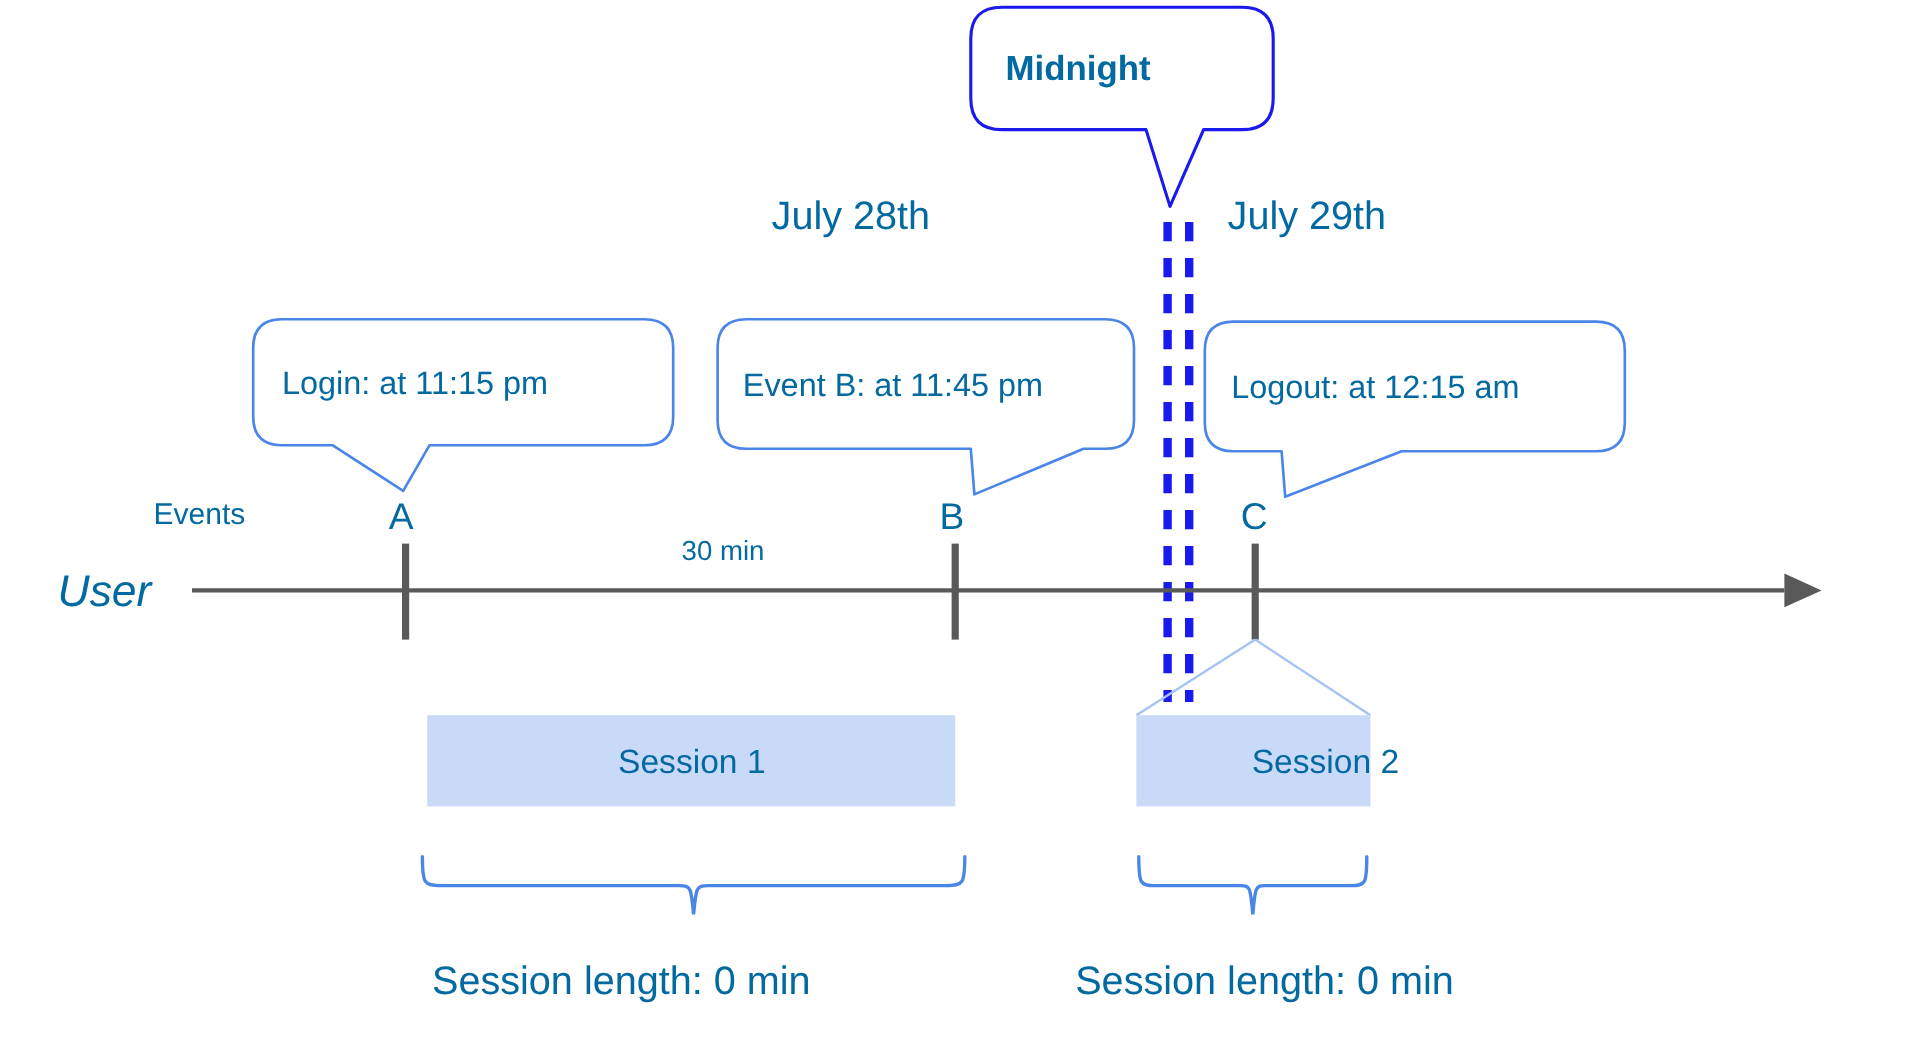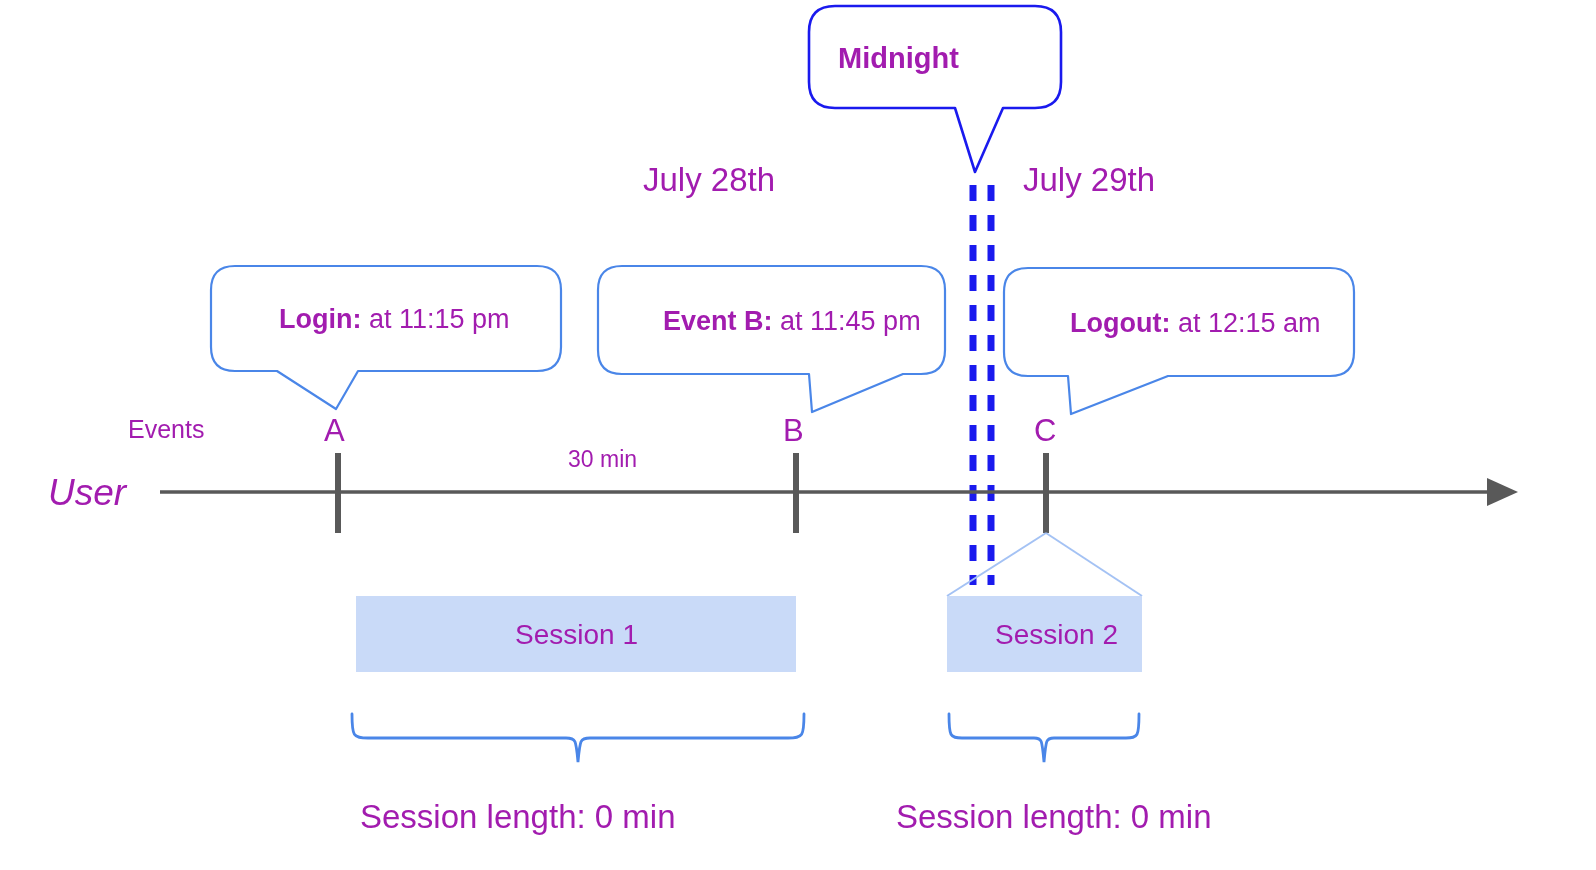--- a/index.html
+++ b/index.html
@@ -17,29 +17,29 @@
   }
   #canvas {
     position: absolute;
     left: 0; top: 0;
     width: 1596px;
     height: 870px;
   }
   .lbl {
     position: absolute;
     white-space: nowrap;
-    color: #a21caf;
+    color: #0369a1;
     font-family: "Liberation Sans", sans-serif;
   }
   
   .callout-text {
     font-size: 27px;
     line-height: 1;
   }
-  .callout-text b { font-weight: bold; margin-left: 44px; }
+  .callout-text b { font-weight: normal; }
   .midnight-text {
     font-size: 29px;
     font-weight: bold;
     line-height: 1;
   }
   
   .date-label { font-size: 33px; }
   
   .events-label { font-size: 25px; }
   .user-label   { font-size: 37px; font-style: italic; }
@@ -186,16 +186,16 @@
 <div class="lbl events-label" style="left:128px; top:415px;">Events</div>
 <div class="lbl user-label" style="left:48px; top:472px;">User</div>
 
 <div class="lbl point-label" style="left:324px; top:413px;">A</div>
 <div class="lbl point-label" style="left:783px; top:413px;">B</div>
 <div class="lbl point-label" style="left:1034px; top:413px;">C</div>
 
 <div class="lbl gap-label" style="left:568px; top:446px;">30 min</div>
 
 <div class="lbl session-label" style="left:356px; top:619px; width:441px; text-align:center;">Session 1</div>
-<div class="lbl session-label" style="left:947px; top:619px; width:219px; text-align:center;">Session 2</div>
+<div class="lbl session-label" style="left:947px; top:619px; width:219px; text-align:right;">Session 2</div>
 
 <div class="lbl len-label" style="left:360px; top:798px;">Session length: 0 min</div>
 <div class="lbl len-label" style="left:896px; top:798px;">Session length: 0 min</div>
 
 </body></html>

